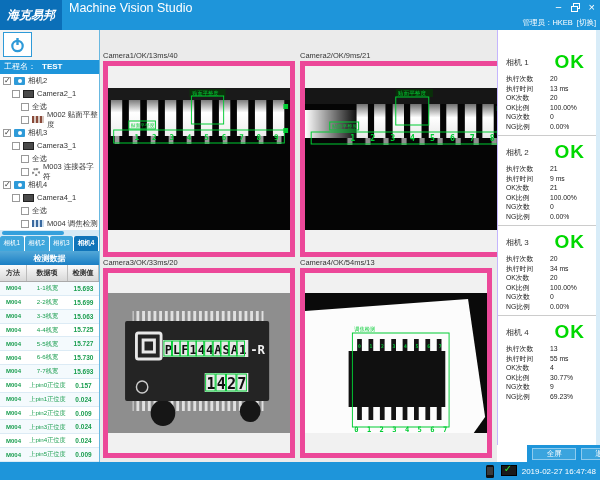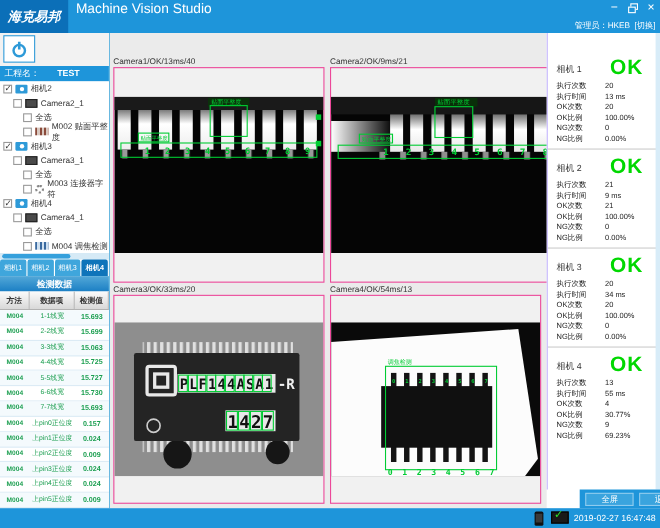--- a/index.html
+++ b/index.html
@@ -18,21 +18,21 @@
   .restore-icon i.back { right:0; top:0; }
   .restore-icon i.front { left:0; bottom:0; background:var(--accent,#1e95da); }
   .menubar { position:absolute; left:72px; top:17px; height:13px; display:flex; gap:26px; }
   .menu-item { color:#fff; font-size:8px; line-height:13px; }
   .admin-area { position:absolute; right:4px; top:18px; color:#fff; font-size:7.5px; display:flex; gap:4px; }
 
   
   .sidebar { position:absolute; left:0; top:30px; width:100px; height:432px; background:#fff; border-right:1px solid #69b8e0; }
   .power-row { position:absolute; left:0; top:0; width:100%; height:30px; background:#f2f2f2; }
   .power-btn { position:absolute; left:3px; top:2px; width:29px; height:25px; background:#fff; border:1px solid #2e9ad8; display:flex; align-items:center; justify-content:center; }
-  .project-bar { position:absolute; left:0; top:30px; width:100%; height:14px; background:var(--accent,#1e95da); color:#fff; font-size:8px; line-height:14px; padding-left:4px; display:flex; gap:16px; }
+  .project-bar { position:absolute; left:0; top:30px; width:100%; height:14px; background:var(--accent,#1e95da); color:#fff; font-size:8px; line-height:14px; padding-left:4px; display:flex; gap:6px; }
   .project-name { font-weight:bold; }
   .tree { position:absolute; left:0; top:44px; width:100%; height:156px; background:#fff; overflow:hidden; }
   .tree-item { height:13px; display:flex; align-items:center; gap:3px; font-size:7.5px; color:#333; }
   .tree-item.lvl0 { padding-left:3px; }
   .tree-item.lvl1 { padding-left:12px; }
   .tree-item.lvl2 { padding-left:21px; }
   .checkbox { width:8px; height:8px; border:1px solid #999; background:#fff; position:relative; flex:0 0 auto; }
   .checkbox.checked::before { content:"✓"; position:absolute; left:0px; top:-2px; font-size:8px; color:#333; }
   .tree-icon { flex:0 0 auto; display:inline-block; position:relative; }
   .ic-camera { width:11px; height:8px; background:#2e9ad8; border-radius:1px; }
@@ -56,21 +56,21 @@
   .c-m { width:27px; flex:0 0 auto; }
   .c-i { width:41px; flex:0 0 auto; }
   .c-v { flex:1; }
   .t-row .c-m { text-align:center; font-size:6px; font-weight:bold; color:var(--value_green,#1a9e4f); }
   .t-row .c-i { text-align:center; font-size:6.2px; line-height:1.05; color:var(--value_green,#1a9e4f); padding:0 1px; }
   .t-row .c-v { text-align:center; font-size:6.5px; font-weight:bold; color:var(--value_green,#1a9e4f); }
 
   
   .main { position:absolute; left:100px; top:30px; width:397px; height:432px; background:#ebebeb; }
   .cam-label { position:absolute; font-size:7.5px; color:#333; }
-  .cam-panel { position:absolute; border:1px solid #ec4899; background:#f1f1f1; display:flex; align-items:center; }
+  .cam-panel { position:absolute; border:5px solid #ec4899; background:#f1f1f1; display:flex; align-items:center; }
   .camsvg { width:100%; display:block; }
   .anno { fill:var(--anno_green,#00cc33); font-family:"DejaVu Sans Mono","Liberation Mono",monospace; }
   .anno-box { fill:none; stroke:var(--anno_green,#00cc33); stroke-width:1; }
   .anno-fill { fill:var(--anno_green,#00cc33); }
 
   
   .rightpanel { position:absolute; left:497px; top:30px; width:103px; height:415px; background:#fff; border-left:1px solid #c4b5fd; }
   .v-scroll { position:absolute; right:0; top:0; width:4px; height:100%; background:#d8ecf8; }
   .stats { position:absolute; left:0; top:16px; width:99px; }
   .stat-block { padding:4px 6px 3px 8px; border-bottom:1px solid #ccc; height:90px; }

